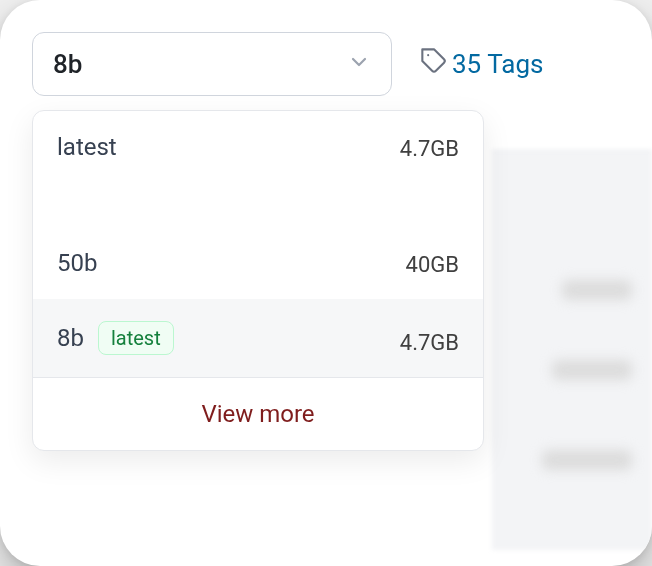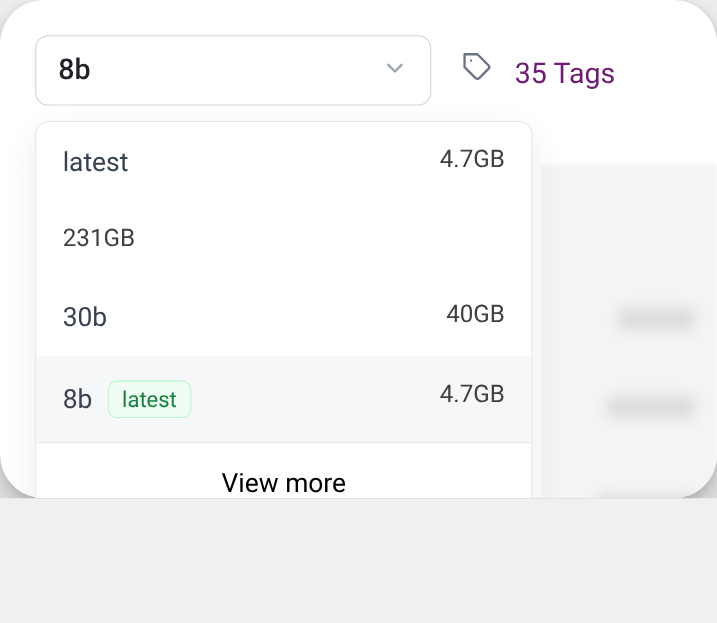--- a/index.html
+++ b/index.html
@@ -7,21 +7,21 @@
       padding: 0;
       box-sizing: border-box;
     }
     body {
       font-family: -apple-system, BlinkMacSystemFont, "Segoe UI", Roboto, Helvetica, Arial, sans-serif;
       background: #f0f0f0;
       padding: 0;
     }
     .card {
       width: 652px;
-      height: 453px;
+      height: 566px;
       background: #ffffff;
       border-radius: 40px;
       box-shadow: 0 20px 40px rgba(0,0,0,0.25), 0 2px 8px rgba(0,0,0,0.1);
       position: relative;
       overflow: hidden;
       padding: 32px 10px 0 32px;
     }
     .top-row {
       display: flex;
       align-items: center;
@@ -44,23 +44,23 @@
       font-weight: 500;
       color: #1f2328;
     }
     .chevron {
       width: 24px;
       height: 24px;
       flex-shrink: 0;
     }
     .tags-link {
       display: flex;
-      align-items: flex-end;
-      gap: 20px;
-      color: #701a75;
+      align-items: center;
+      gap: 4px;
+      color: #0369a1;
       font-size: 26px;
       cursor: pointer;
     }
     .tag-icon {
       width: 28px;
       height: 28px;
       flex-shrink: 0;
     }
     .dropdown {
       position: absolute;
@@ -69,21 +69,21 @@
       width: 452px;
       background: #ffffff;
       border: 1px solid #e5e7eb;
       border-radius: 12px;
       box-shadow: 0 10px 30px rgba(0,0,0,0.08);
       overflow: hidden;
       z-index: 10;
     }
     .dropdown-item {
       display: flex;
-      align-items: flex-start;
+      align-items: flex-end;
       justify-content: space-between;
       padding: 22px 24px;
       cursor: pointer;
     }
     .dropdown-item.selected {
       background: #f6f7f8;
     }
     .item-left {
       display: flex;
       align-items: center;
@@ -104,21 +104,21 @@
       background: #f0fdf4;
       border: 1px solid #bbf7d0;
       border-radius: 8px;
       padding: 4px 12px;
       font-weight: 400;
     }
     .view-more {
       text-align: center;
       padding: 22px;
       font-size: 24px;
-      color: #000000;
+      color: #7f1d1d;
       cursor: pointer;
       border-top: 1px solid #e5e7eb;
     }
     .blur-bg {
       position: absolute;
       right: 0;
       top: 150px;
       width: 160px;
       height: 400px;
       background: linear-gradient(to bottom, #f3f4f6 0%, #f3f4f6 100%);
@@ -167,25 +167,24 @@
   <div class="blur-line" style="top:450px; width:90px;"></div>
 
   <div class="dropdown">
     <div class="dropdown-item">
       <div class="item-left">
         <span class="item-label">latest</span>
       </div>
       <span class="item-size">4.7GB</span>
     </div>
     <div class="dropdown-item">
-      <span class="item-size">231GB</span>
     </div>
     <div class="dropdown-item">
       <div class="item-left">
-        <span class="item-label">30b</span>
+        <span class="item-label">50b</span>
       </div>
       <span class="item-size">40GB</span>
     </div>
     <div class="dropdown-item selected">
       <div class="item-left">
         <span class="item-label">8b</span>
         <span class="latest-badge">latest</span>
       </div>
       <span class="item-size">4.7GB</span>
     </div>

